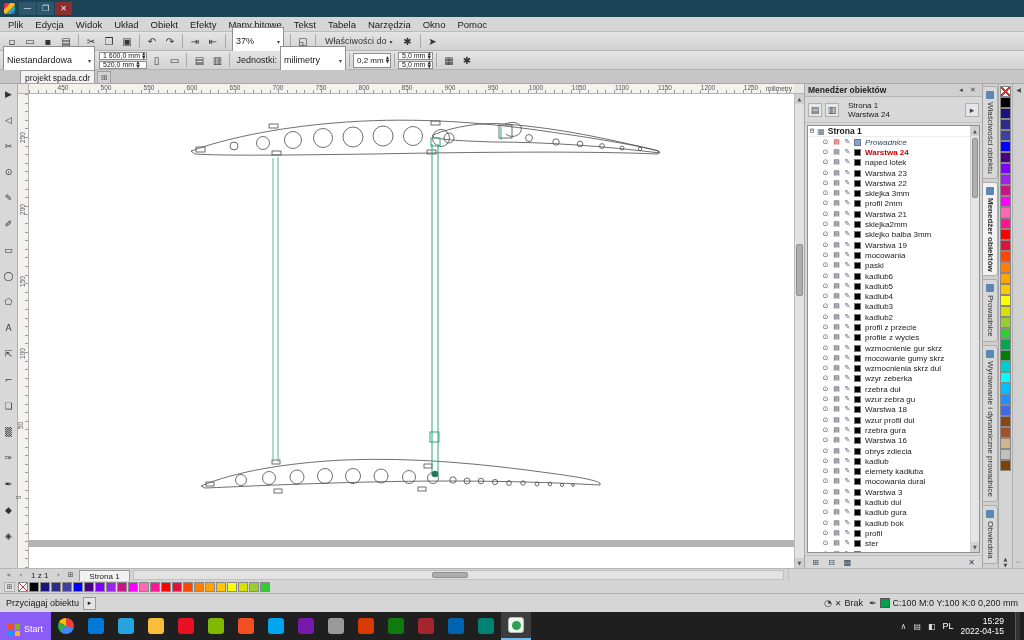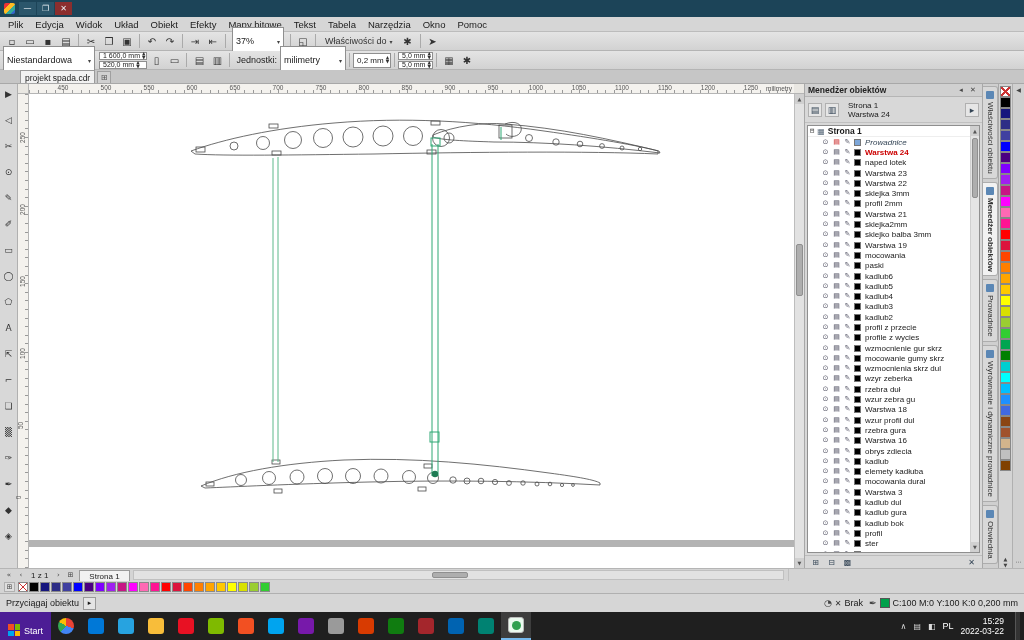--- a/index.html
+++ b/index.html
@@ -125,21 +125,21 @@
   #sb-left{display:flex;align-items:center;gap:4px}
   #sb-flyout{width:13px;height:13px;border:1px solid #9a9a9a;background:#e4e4e4;display:flex;align-items:center;justify-content:center;font-size:7px}
   #sb-right{margin-left:auto;display:flex;align-items:center;gap:6px}
   .sb-ind{display:flex;align-items:center;gap:3px}
   .ind-ico{font-size:9px;color:#444}
   .ind-x{color:#333;font-size:8px}
   #outline-swatch{width:10px;height:10px;border:1px solid #555}
 
   
   #taskbar{height:28px;background:#1f1f1f;display:flex;align-items:center;color:#eee;flex:0 0 auto}
-  #start-btn{display:flex;align-items:flex-end;gap:4px;padding:4px 8px;height:100%;background:#4c1d95}
+  #start-btn{display:flex;align-items:flex-start;gap:4px;padding:12px 8px;height:100%;background:#8b5cf6}
   #start-flag{width:12px;height:12px;display:grid;grid-template-columns:1fr 1fr;grid-template-rows:1fr 1fr;gap:1px}
   #start-flag i{background:#f25022}#start-flag i:nth-child(2){background:#7fba00}
   #start-flag i:nth-child(3){background:#00a4ef}#start-flag i:nth-child(4){background:#ffb900}
   #start-label{font-size:9px;color:#fff}
   #tb-apps{display:flex;align-items:center;height:100%}
   .tb-app{width:30px;height:100%;display:flex;align-items:center;justify-content:center}
   .tb-app .dot{width:16px;height:16px;border-radius:3px}
   .tb-app.chrome .dot{border-radius:50%;background:conic-gradient(#ea4335 0 30%,#4285f4 30% 62%,#34a853 62% 84%,#fbbc05 84% 100%)}
   .tb-app.active{background:#3d3d3d;border-bottom:2px solid #76b9ed}
   .tb-app.active .dot{background:#eafaef;border:1px solid #bbb;display:flex;align-items:center;justify-content:center}
@@ -892,19 +892,19 @@
           <div class="dot"></div>
         </div>
       </div>
     <div id="tray">
       <span class="tray-ico icon">∧</span>
       <span class="tray-ico icon">▤</span>
       <span class="tray-ico icon">◧</span>
       <span id="tray-lang">PL</span>
       <div id="clock">
         <div>15:29</div>
-        <div>2022-03-22</div>
+        <div>2022-04-15</div>
       </div>
       <div id="show-desktop"></div>
     </div>
   </div>
 
 </div>
 
 </body></html>

